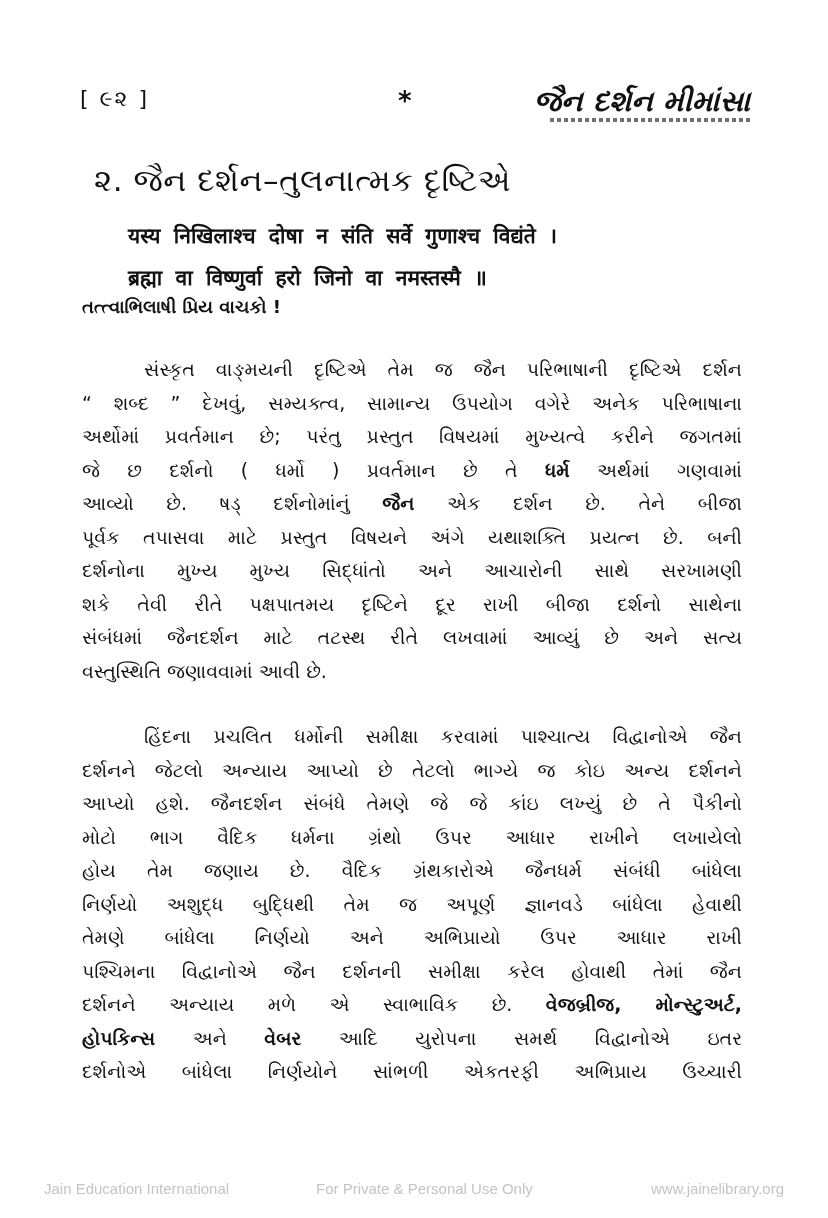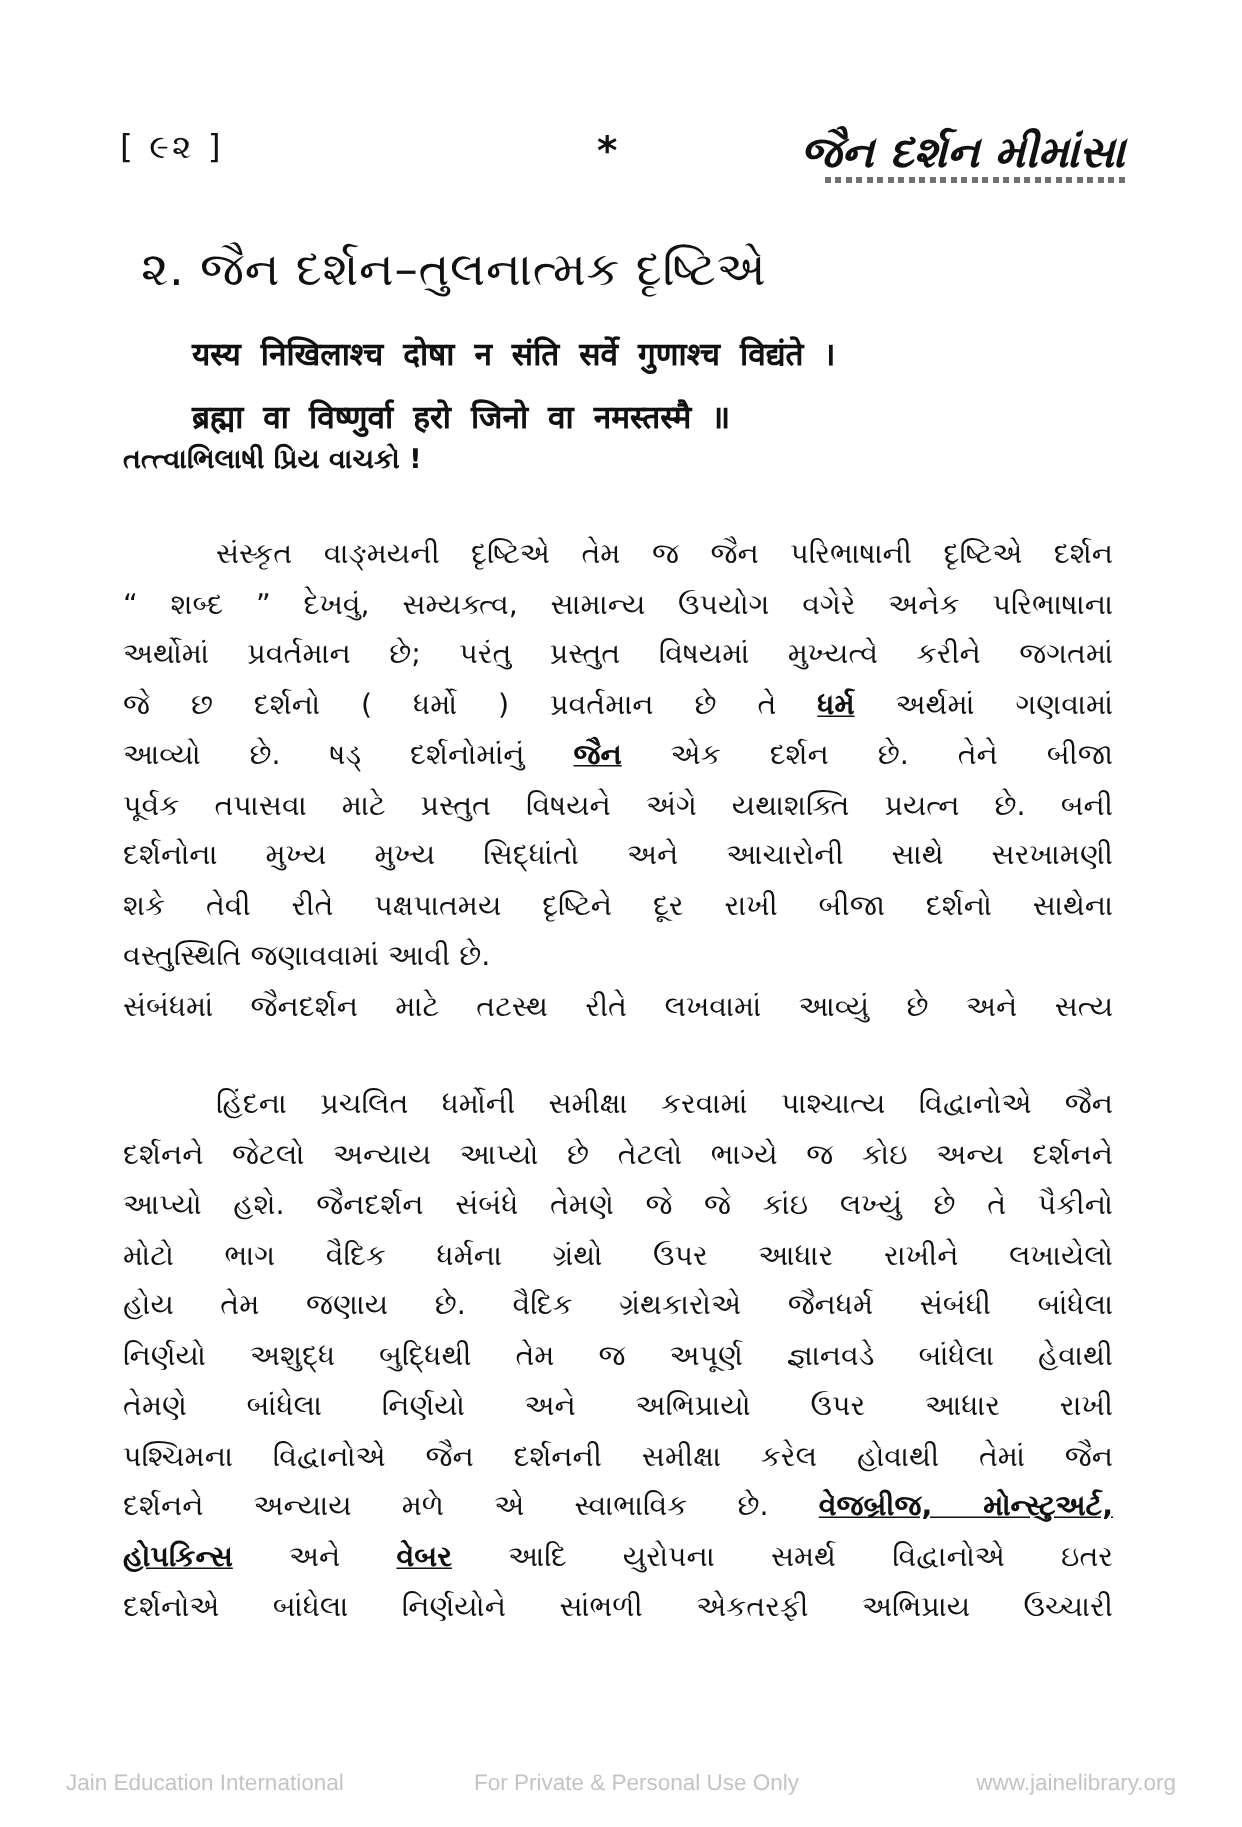--- a/index.html
+++ b/index.html
@@ -107,21 +107,21 @@
       left: 44px;
       width: 740px;
       font-family: "Liberation Sans", sans-serif;
       font-size: 15px;
       color: #c4c4c4;
     }
     .footer span { position: absolute; top: 0; white-space: nowrap; text-align: right; }
     .footer .f1 { left: 0; }
     .footer .f2 { left: 272px; }
     .footer .f3 { right: 0; }
-    b { font-weight: bold; text-decoration: underline; }
+    b { font-weight: bold; }
   </style>
 </head>
 <body>
 
 <div class="page">
 
   <div class="running-header">
     <span class="page-number">[ ૯૨ ]</span>
     <span class="asterisk">*</span>
     <span class="book-title">જૈન દર્શન મીમાંસા</span>
@@ -139,22 +139,22 @@
 
   <div class="paragraph p1">
     <span class="line indent">સંસ્કૃત વાઙ્મયની દૃષ્ટિએ તેમ જ જૈન પરિભાષાની દૃષ્ટિએ દર્શન</span>
     <span class="line">“ શબ્દ ” દેખવું, સમ્યક્ત્વ, સામાન્ય ઉપયોગ વગેરે અનેક પરિભાષાના</span>
     <span class="line">અર્થોમાં પ્રવર્તમાન છે; પરંતુ પ્રસ્તુત વિષયમાં મુખ્યત્વે કરીને જગતમાં</span>
     <span class="line"><span>જે છ દર્શનો ( ધર્મો ) પ્રવર્તમાન છે તે</span> <b>ધર્મ</b> <span>અર્થમાં ગણવામાં</span></span>
     <span class="line"><span>આવ્યો છે. ષડ્ દર્શનોમાંનું</span> <b>જૈન</b> <span>એક દર્શન છે. તેને બીજા</span></span>
     <span class="line">પૂર્વક તપાસવા માટે પ્રસ્તુત વિષયને અંગે યથાશક્તિ પ્રયત્ન છે. બની</span>
     <span class="line">દર્શનોના મુખ્ય મુખ્ય સિદ્ધાંતો અને આચારોની સાથે સરખામણી</span>
     <span class="line">શકે તેવી રીતે પક્ષપાતમય દૃષ્ટિને દૂર રાખી બીજા દર્શનો સાથેના</span>
+    <span class="line">સંબંધમાં જૈનદર્શન માટે તટસ્થ રીતે લખવામાં આવ્યું છે અને સત્ય</span>
     <span class="line last">વસ્તુસ્થિતિ જણાવવામાં આવી છે.</span>
-    <span class="line">સંબંધમાં જૈનદર્શન માટે તટસ્થ રીતે લખવામાં આવ્યું છે અને સત્ય</span>
   </div>
 
   <div class="paragraph p2">
     <span class="line indent">હિંદના પ્રચલિત ધર્મોની સમીક્ષા કરવામાં પાશ્ચાત્ય વિદ્વાનોએ જૈન</span>
     <span class="line">દર્શનને જેટલો અન્યાય આપ્યો છે તેટલો ભાગ્યે જ કોઇ અન્ય દર્શનને</span>
     <span class="line">આપ્યો હશે. જૈનદર્શન સંબંધે તેમણે જે જે કાંઇ લખ્યું છે તે પૈકીનો</span>
     <span class="line">મોટો ભાગ વૈદિક ધર્મના ગ્રંથો ઉપર આધાર રાખીને લખાયેલો</span>
     <span class="line">હોય તેમ જણાય છે. વૈદિક ગ્રંથકારોએ જૈનધર્મ સંબંધી બાંધેલા</span>
     <span class="line">નિર્ણયો અશુદ્ધ બુદ્ધિથી તેમ જ અપૂર્ણ જ્ઞાનવડે બાંધેલા હેવાથી</span>
     <span class="line">તેમણે બાંધેલા નિર્ણયો અને અભિપ્રાયો ઉપર આધાર રાખી</span>

